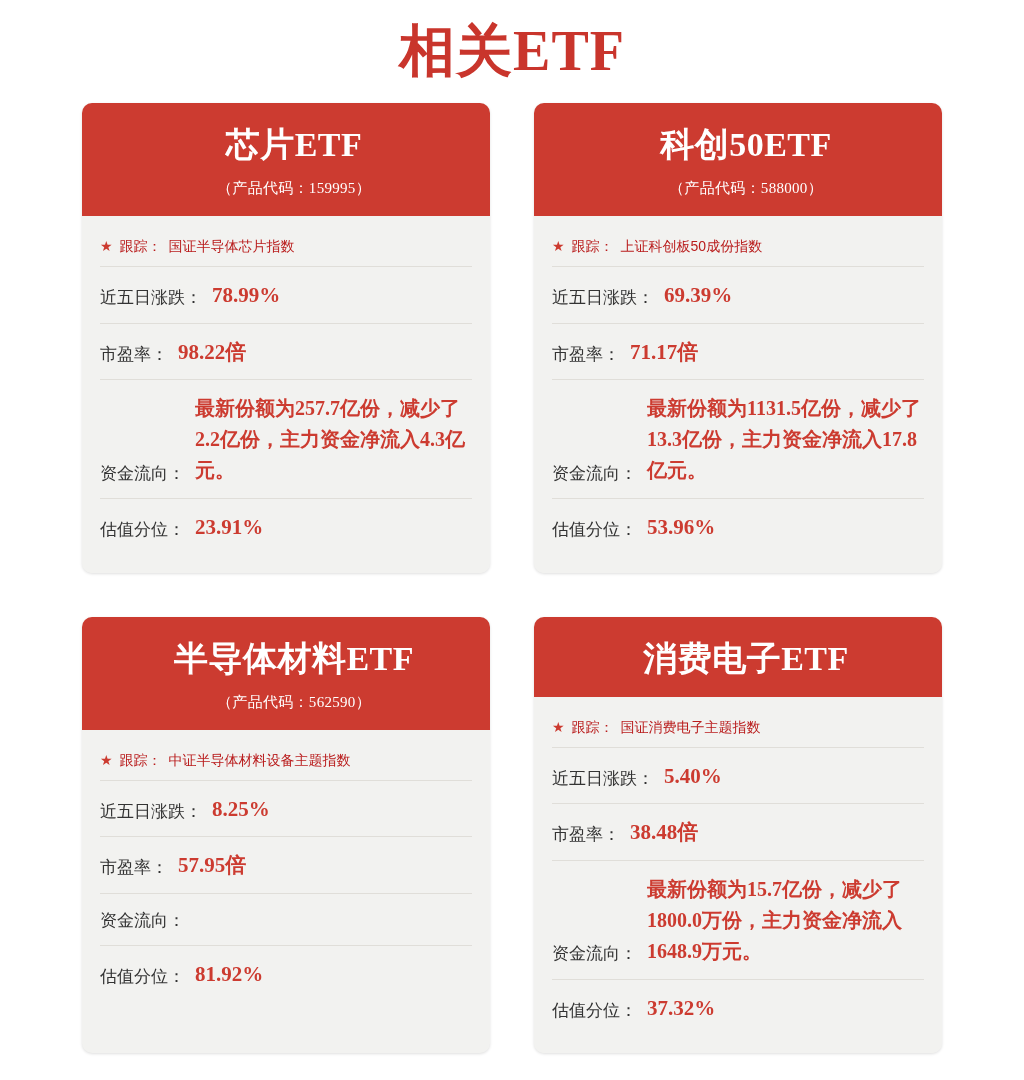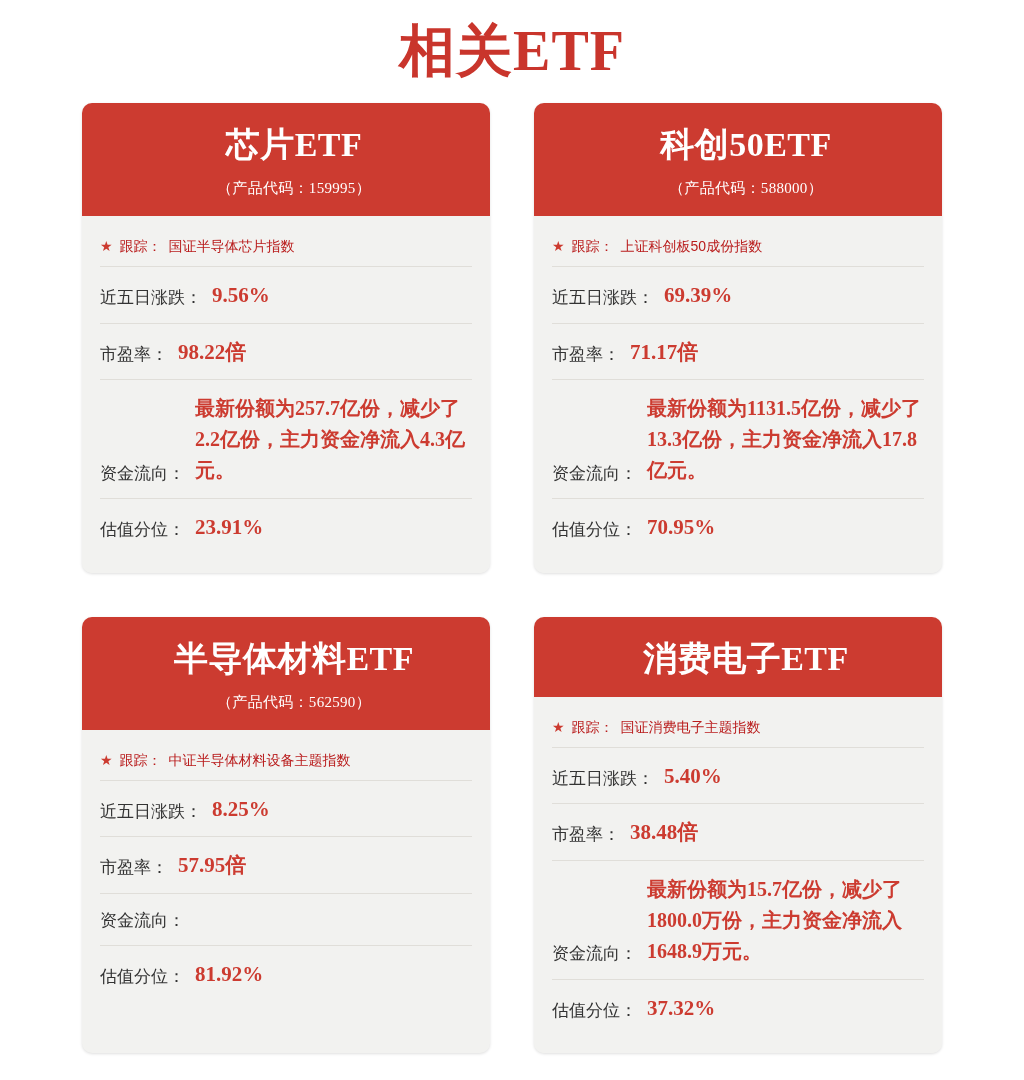--- a/index.html
+++ b/index.html
@@ -130,21 +130,21 @@
         <div class="card-code">（产品代码：159995）</div>
       </div>
       <div class="card-body">
         <div class="track-row">
           <span class="star-icon">★</span>
           <span class="track-text">跟踪：</span>
           <span class="track-text">国证半导体芯片指数</span>
         </div>
         <div class="row">
           <span class="row-label">近五日涨跌：</span>
-          <span class="row-value">9.56%</span>
+          <span class="row-value">78.99%</span>
         </div>
         <div class="row">
           <span class="row-label">市盈率：</span>
           <span class="row-value">98.22倍</span>
         </div>
         <div class="row">
           <span class="row-label">资金流向：</span>
           <span class="row-value flow">最新份额为257.7亿份，减少了2.2亿份，主力资金净流入4.3亿元。</span>
         </div>
         <div class="row">
@@ -172,21 +172,21 @@
         <div class="row">
           <span class="row-label">市盈率：</span>
           <span class="row-value">71.17倍</span>
         </div>
         <div class="row">
           <span class="row-label">资金流向：</span>
           <span class="row-value flow">最新份额为1131.5亿份，减少了13.3亿份，主力资金净流入17.8亿元。</span>
         </div>
         <div class="row">
           <span class="row-label">估值分位：</span>
-          <span class="row-value">70.95%</span>
+          <span class="row-value">53.96%</span>
         </div>
       </div>
     </div>
 
     <div class="card">
       <div class="card-header">
         <div class="card-name">半导体材料ETF</div>
         <div class="card-code">（产品代码：562590）</div>
       </div>
       <div class="card-body">

